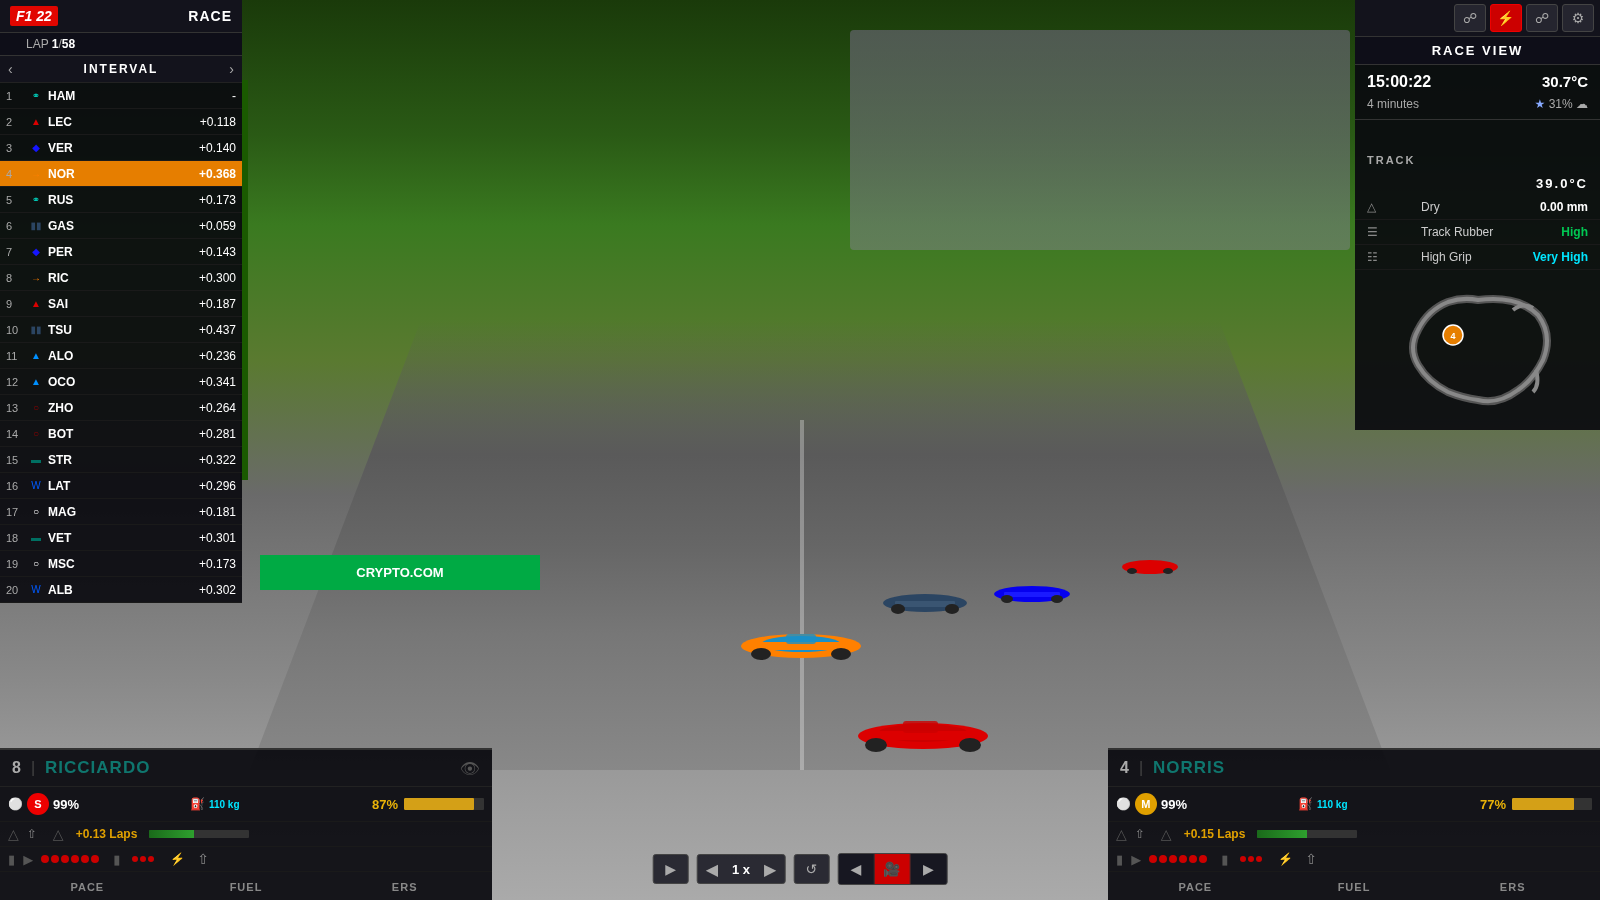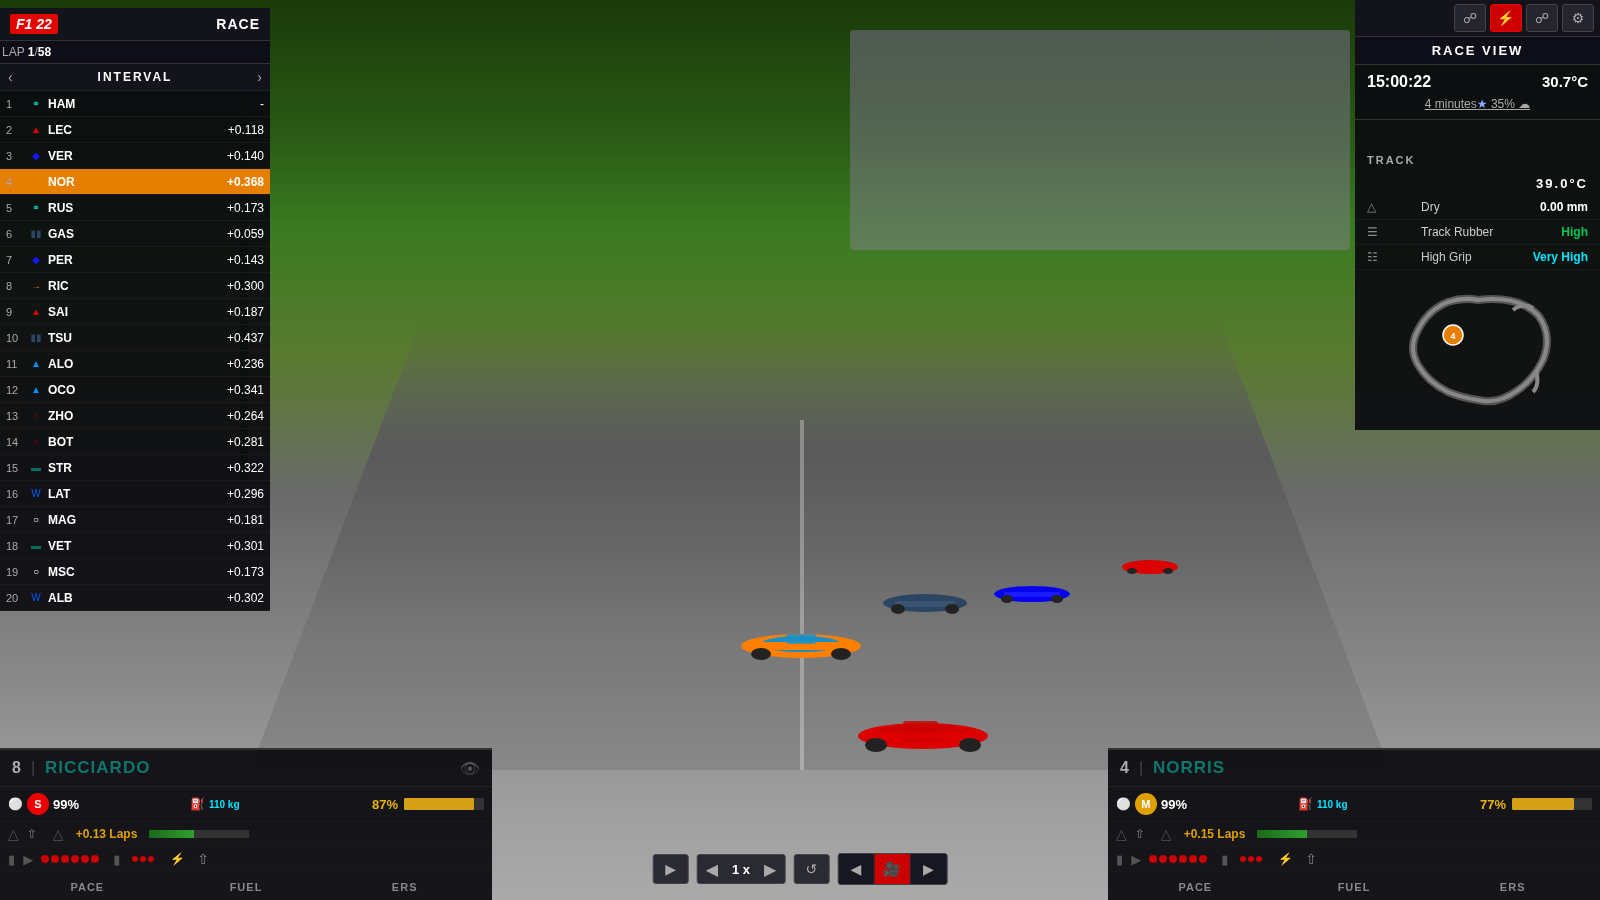--- a/index.html
+++ b/index.html
@@ -10,23 +10,23 @@
       font-family: 'Arial', sans-serif;
       background: #1a1a1a;
       position: relative;
     }
 
     
     .overlay { position: absolute; z-index: 10; }
 
     
     .leaderboard {
-      top: 8px;
+      top: 0;
       left: 0;
-      width: 270px;
+      width: 242px;
       background: rgba(10, 10, 15, 0.92);
       color: #fff;
     }
 
     .lb-header {
       display: flex;
       align-items: center;
       justify-content: space-between;
       padding: 6px 10px;
       background: rgba(20, 20, 30, 0.95);
@@ -44,21 +44,21 @@
     }
 
     .race-label {
       color: #fff;
       font-size: 14px;
       font-weight: 600;
       letter-spacing: 1px;
     }
 
     .lap-info {
-      padding: 4px 2px;
+      padding: 4px 26px;
       font-size: 12px;
       color: #aaa;
       background: rgba(15, 15, 25, 0.95);
       border-bottom: 1px solid #333;
     }
     .lap-info span { color: #fff; font-weight: 700; }
 
     .interval-bar {
       display: flex;
       align-items: center;
@@ -137,26 +137,25 @@
       display: flex;
       justify-content: space-between;
       padding: 8px 12px 4px;
       font-size: 15px;
     }
     .rp-time { color: #fff; font-weight: 700; font-size: 16px; }
     .rp-temp { color: #fff; font-weight: 600; }
 
     .rp-weather-row {
       display: flex;
-      justify-content: center;
+      justify-content: space-between;
       padding: 2px 12px 8px;
       font-size: 12px;
       color: #aaa;
       border-bottom: 1px solid #333;
-      text-decoration: underline;
     }
 
     .rp-section-title {
       padding: 8px 12px 4px;
       font-size: 11px;
       font-weight: 700;
       letter-spacing: 2px;
       color: #aaa;
       display: flex;
       justify-content: space-between;
@@ -398,20 +397,21 @@
 </head>
 <body>
 
 <div class="bg-scene">
   <div style="position:absolute;inset:0;background:linear-gradient(to bottom, #1a3a0a 0%, #2a5a15 15%, #3a7a20 25%, #5a7a30 40%, #6a6a6a 55%, #7a7a7a 65%, #888 75%, #999 85%, #aaa 100%);"></div>
 
   <div style="position:absolute;top:30px;right:250px;width:500px;height:220px;background:linear-gradient(to bottom,rgba(100,100,110,0.7),rgba(130,130,140,0.5));border-radius:4px;"></div>
 
   <div style="position:absolute;top:80px;left:240px;width:8px;height:400px;background:#1a5a00;"></div>
 
+  <div style="position:absolute;bottom:310px;left:260px;width:280px;height:35px;background:#00aa44;display:flex;align-items:center;justify-content:center;color:white;font-weight:700;font-size:13px;z-index:3;">CRYPTO.COM</div>
 
   <div style="position:absolute;bottom:130px;left:250px;right:210px;height:450px;background:linear-gradient(to bottom,transparent 0%,#5a5a5a 30%,#666 50%,#777 70%,#888 100%);clip-path:polygon(15% 0%,85% 0%,100% 100%,0% 100%);"></div>
 
   <div style="position:absolute;bottom:130px;left:50%;width:4px;height:350px;background:rgba(255,255,255,0.3);z-index:4;"></div>
 
   <div style="position:absolute;bottom:230px;left:46%;z-index:5;">
     <svg width="130" height="50" viewBox="0 0 130 50">
       <ellipse cx="65" cy="30" rx="60" ry="12" fill="#ff8000"></ellipse>
       <ellipse cx="65" cy="28" rx="40" ry="8" fill="#1a90c8"></ellipse>
       <rect x="20" y="26" width="90" height="8" rx="2" fill="#ff8000"></rect>
@@ -647,21 +647,21 @@
   <div class="rp-title">RACE VIEW</div>
 
   <div class="rp-time-row">
     <span class="rp-time">15:00:22</span>
     <span class="rp-temp">30.7°C</span>
   </div>
 
   <div class="rp-weather-row">
     <span>4 minutes</span>
     <span>
-      <span style="color:#88aaff;">★</span> <span>35%</span> ☁
+      <span style="color:#88aaff;">★</span> <span>31%</span> ☁
     </span>
   </div>
 
   <div class="rp-section-title">
     <span>TRACK</span>
     <span class="rp-track-temp">39.0°C</span>
   </div>
 
   <div class="rp-info-row">
     <span class="rp-info-icon">△</span>

